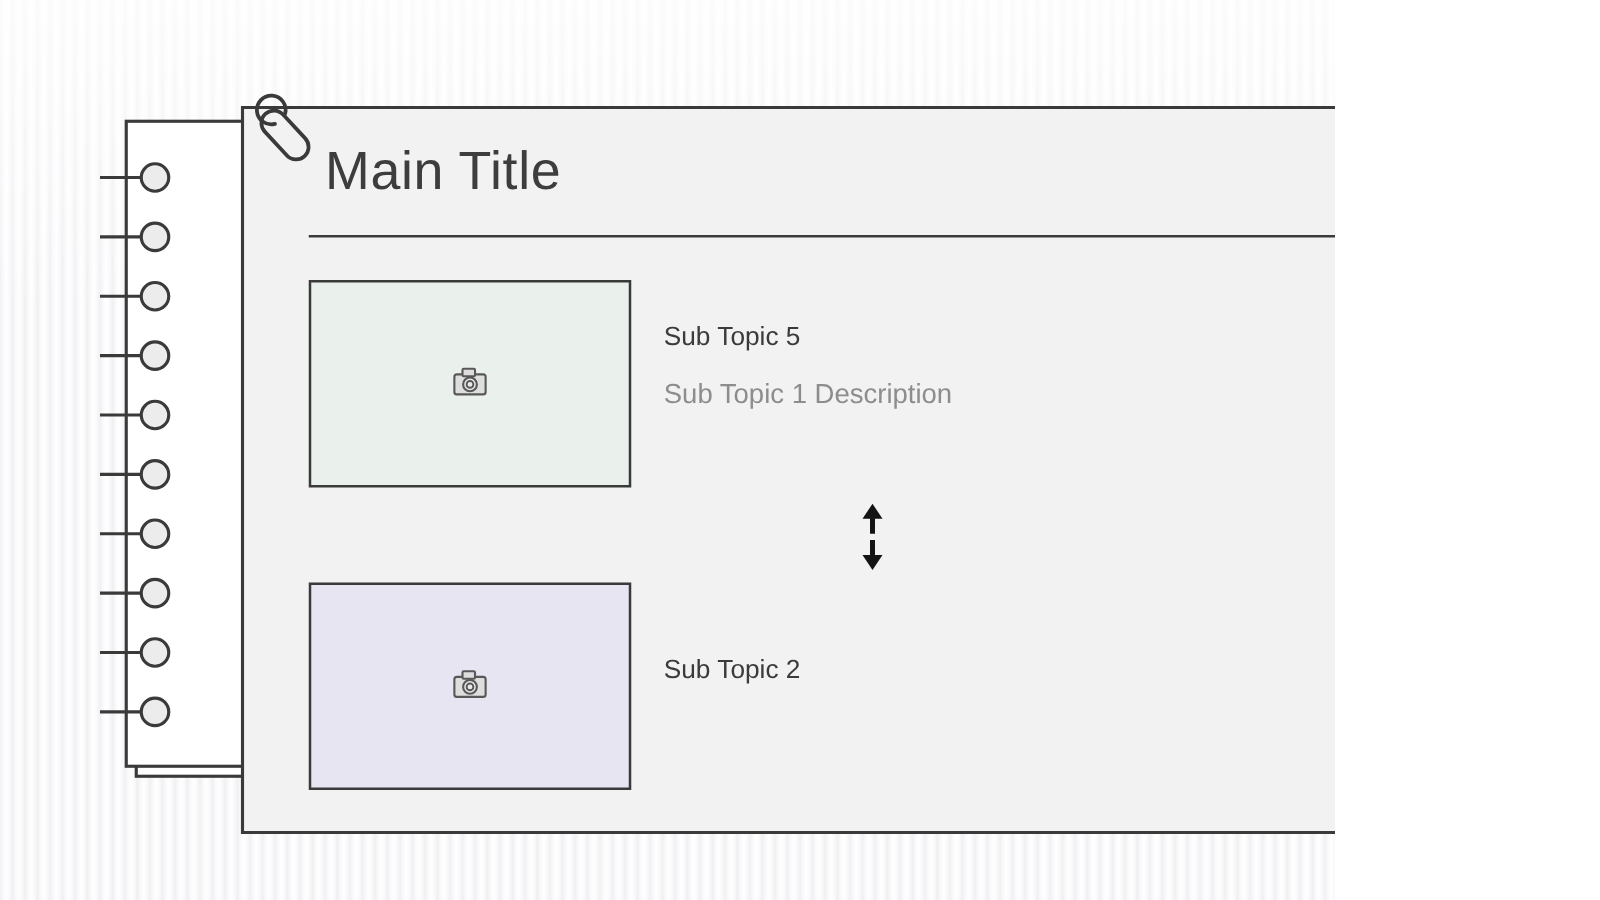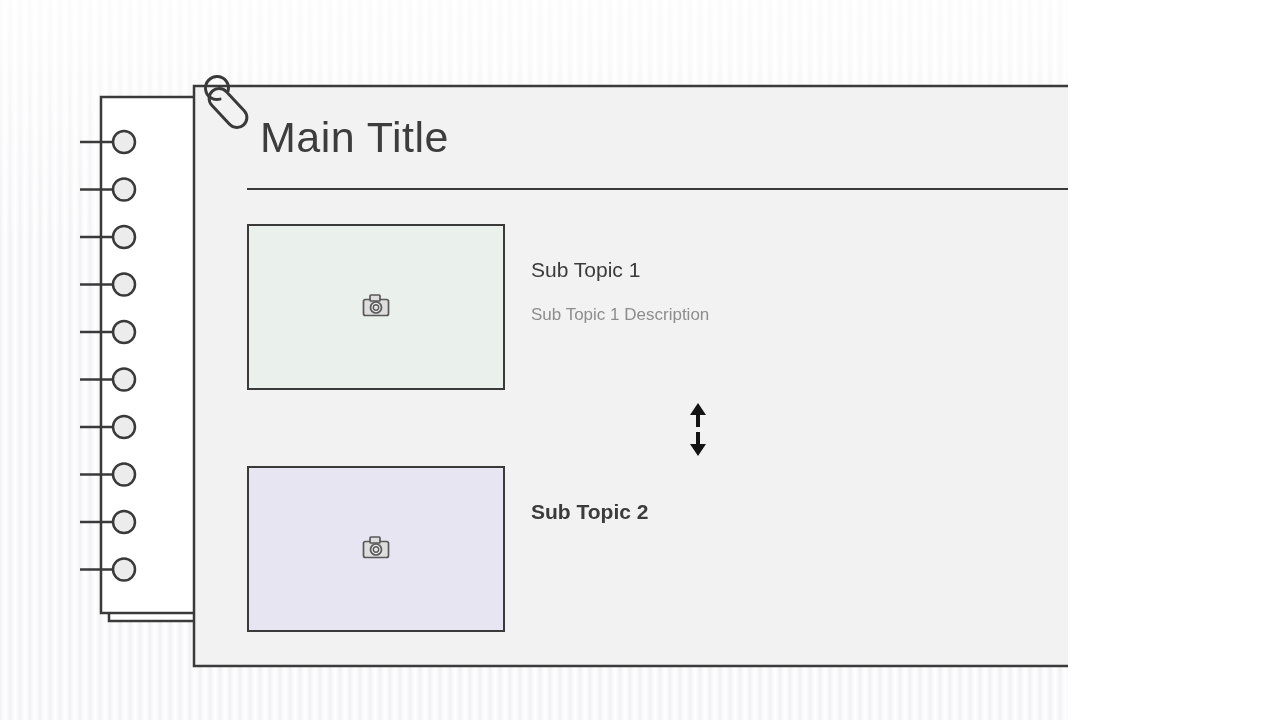--- a/index.html
+++ b/index.html
@@ -25,27 +25,27 @@
   .ph {
     position: absolute; left: 247px; width: 258px; height: 166px;
     border: 2px solid #3a3a3a; box-sizing: border-box;
     display: flex; align-items: center; justify-content: center;
   }
   .ph1 { top: 224px; background: #eaf0eb; }
   .ph2 { top: 466px; background: #e7e5f1; }
 
   .topic { position: absolute; left: 531px; }
   .topic1 { top: 258px; }
-  .topic2 { top: 500px; font-weight: bold; }
+  .topic2 { top: 524px; }
   .t-title {
     font-size: 21px; line-height: 24px; color: #3b3b3b; white-space: nowrap;
   }
   .t-desc {
     margin-top: 22px;
-    font-size: 17px; line-height: 22px; color: #8d8d8d; white-space: nowrap;
+    font-size: 22px; line-height: 22px; color: #8d8d8d; white-space: nowrap;
   }
 </style>
 </head>
 <body>
 
 <div class="stage">
 
   <svg class="art" width="1280" height="720" viewBox="0 0 1280 720">
 
     <rect x="109" y="105" width="1094" height="516" fill="#ffffff" stroke="#3a3a3a" stroke-width="2.5"></rect>
@@ -108,21 +108,21 @@
   <div class="ph ph2">
     <svg width="32" height="32" viewBox="-16 -16 32 32">
       <rect x="-12.5" y="-7.5" width="25" height="16" rx="2" fill="#dedede" stroke="#585858" stroke-width="1.7"></rect>
       <rect x="-6" y="-12" width="10" height="6" rx="1" fill="#dedede" stroke="#585858" stroke-width="1.7"></rect>
       <circle cx="0" cy="0.5" r="5.5" fill="#e9e9e9" stroke="#585858" stroke-width="1.7"></circle>
       <circle cx="0" cy="0.5" r="2.7" fill="none" stroke="#585858" stroke-width="1.5"></circle>
     </svg>
   </div>
 
   <div class="topic topic1">
-    <div class="t-title">Sub Topic 1</div>
+    <div class="t-title">Sub Topic 5</div>
     <div class="t-desc">Sub Topic 1 Description</div>
   </div>
 
   <div class="topic topic2">
     <div class="t-title">Sub Topic 2</div>
   </div>
 
 </div>
 
 </body></html>

